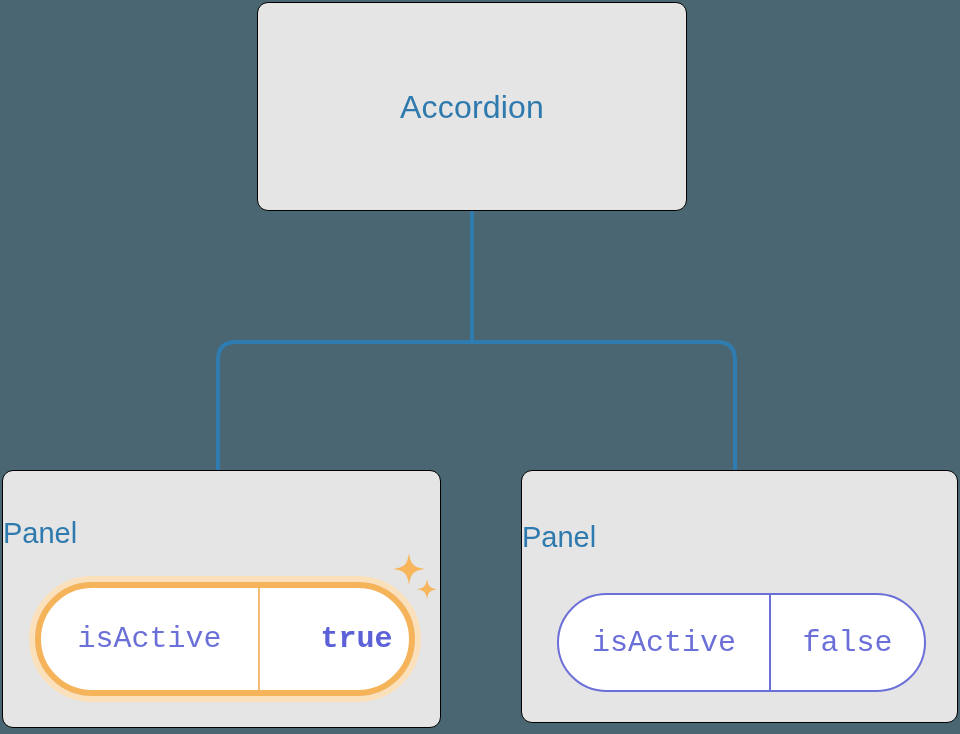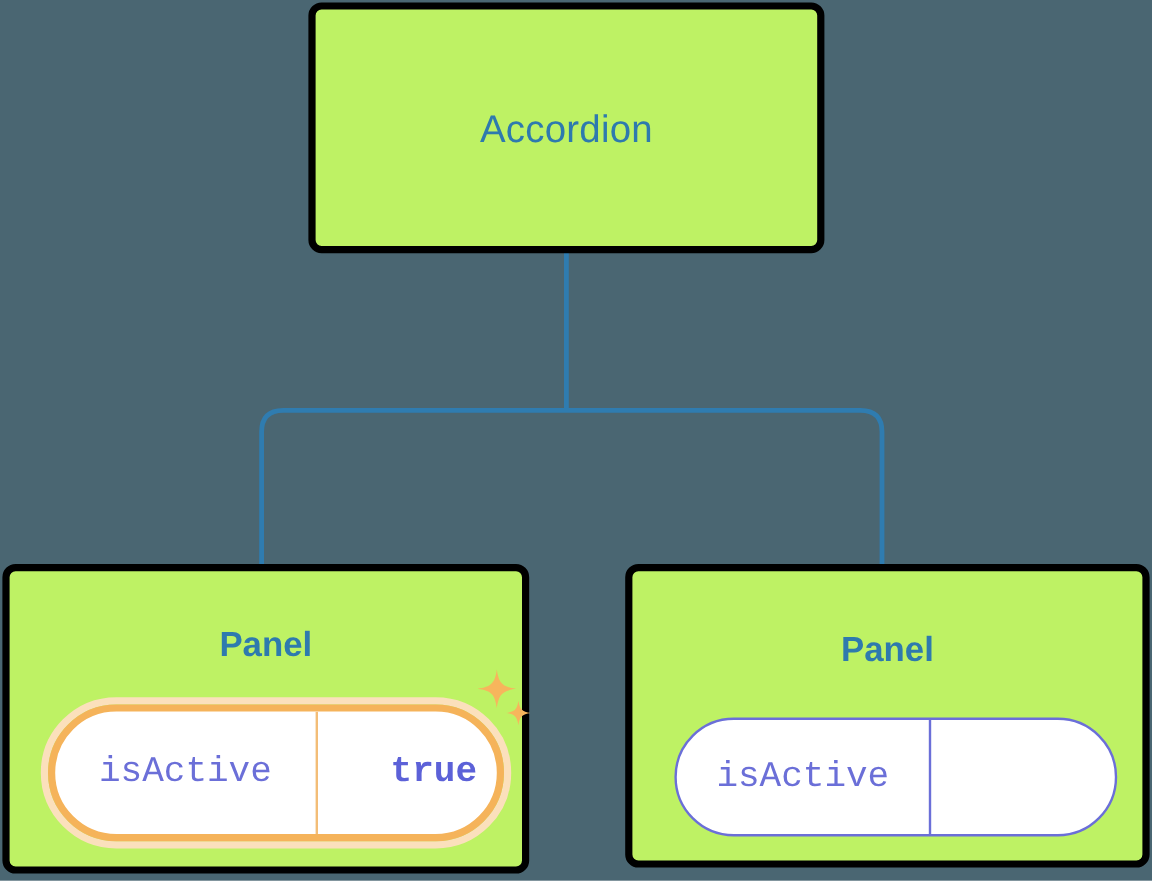--- a/index.html
+++ b/index.html
@@ -29,22 +29,22 @@
     top: 0;
     width: 960px;
     height: 734px;
     z-index: 1;
     pointer-events: none;
   }
 
   
   .node-card {
     position: absolute;
-    background: #bef264;
-    border: 6px solid #000000;
+    background: #e5e5e5;
+    border: 1px solid #000000;
     border-radius: 11px;
     box-sizing: border-box;
     z-index: 2;
   }
 
   .node-root {
     left: 257px;
     top: 2px;
     width: 430px;
     height: 209px;
@@ -72,24 +72,23 @@
     left: 521px;
     top: 470px;
     width: 437px;
     height: 253px;
   }
 
   .node-title-panel {
     position: absolute;
     left: 0;
     right: 0;
-    text-align: center;
     color: #2e7aae;
     font-size: 29px;
-    font-weight: 700;
+    font-weight: 400;
     line-height: 1;
   }
   .node-panel-left .node-title-panel { top: 48px; }
   .node-panel-right .node-title-panel { top: 52px; }
 
   
   .pill {
     position: absolute;
     display: flex;
     align-items: stretch;
@@ -212,16 +211,17 @@
       <path d="M 44 30 C 45.1 37.2 47.0 39.1 54.2 40.2 C 47.0 41.3 45.1 43.2 44 50.4 C 42.9 43.2 41.0 41.3 33.8 40.2 C 41.0 39.1 42.9 37.2 44 30 Z" fill="#f7b55c"></path>
     </svg>
   </div>
 
   <div class="node-card node-panel-right">
 
     <span class="node-title-panel">Panel</span>
 
     <div class="pill pill-plain">
       <div class="pill-cell pill-key">isActive</div>
+      <div class="pill-cell pill-val">false</div>
     </div>
   </div>
 
 </div>
 
 </body></html>

